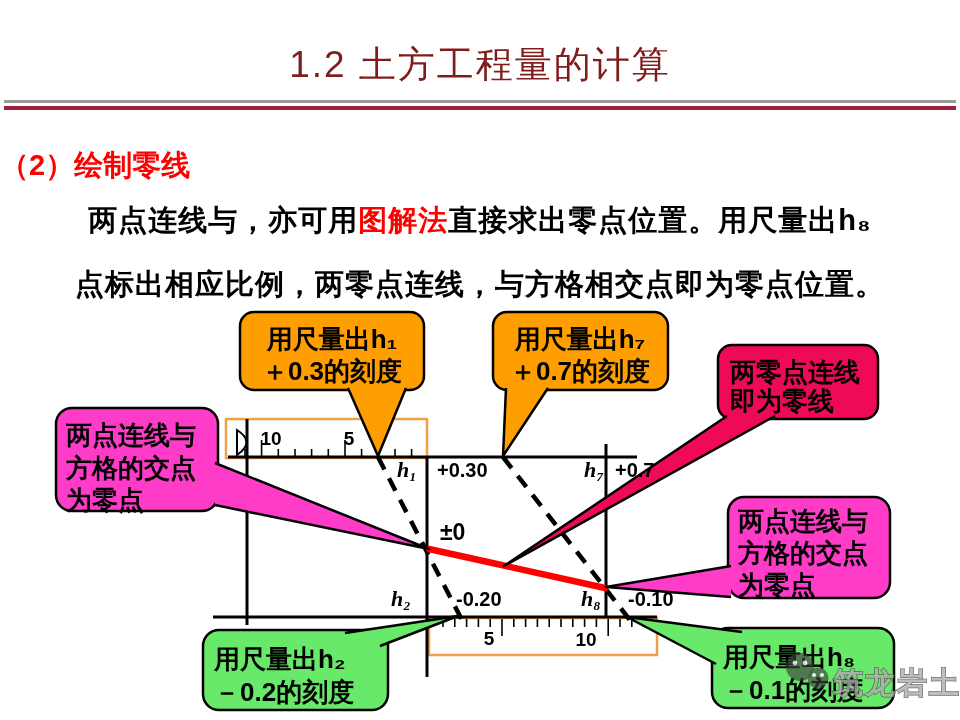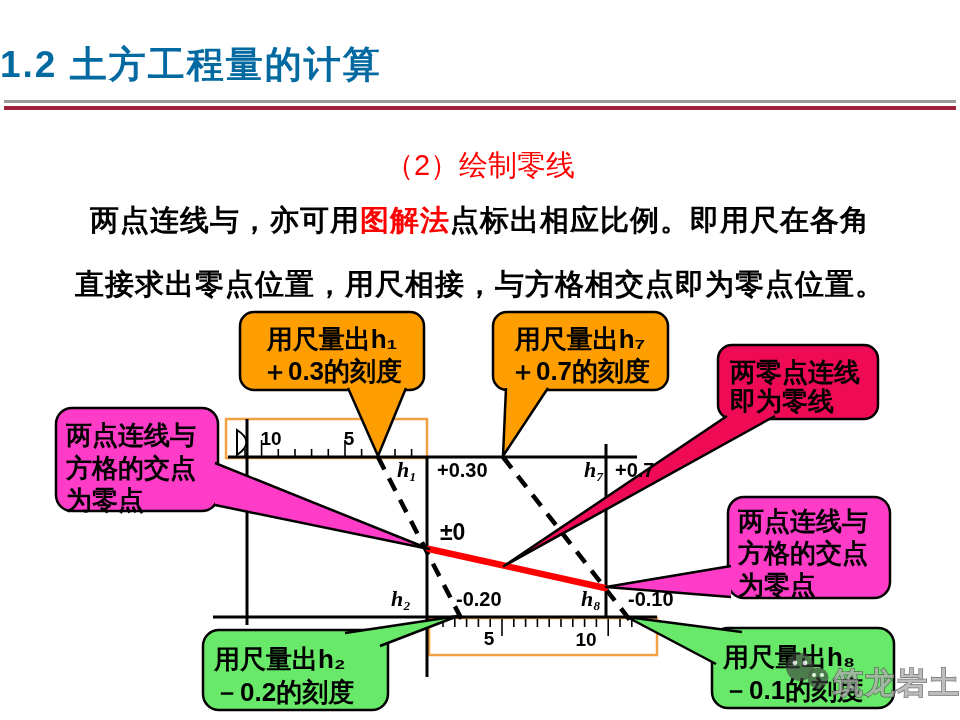--- a/index.html
+++ b/index.html
@@ -1,29 +1,29 @@
 <!DOCTYPE html>
 <html><head>
 <meta charset="utf-8">
 <style>
   html,body{margin:0;padding:0;background:#fff;}
   #slide{
     position:relative;width:960px;height:720px;background:#ffffff;overflow:hidden;
     font-family:"Liberation Sans",sans-serif;
   }
   .title{
-    position:absolute;top:40px;left:0;width:100%;
-    font-size:37px;font-weight:700;color:#0369a1;letter-spacing:2px;
+    position:absolute;top:40px;left:0;width:100%;text-align:center;
+    font-size:37px;font-weight:400;color:#7f1d1d;letter-spacing:2px;
   }
   .rule{position:absolute;left:4px;right:4px;}
   .rule.gray{top:100px;height:3px;background:#999999;}
   .rule.maroon{top:106px;height:4px;background:#A02040;}
   .subtitle{
-    position:absolute;top:146px;left:0;width:100%;text-align:center;
-    font-size:29px;font-weight:400;color:#FF0000;
+    position:absolute;top:146px;left:0;width:100%;
+    font-size:29px;font-weight:700;color:#FF0000;
   }
   .bodyline{
     position:absolute;left:0;width:100%;text-align:center;
     font-size:29px;font-weight:700;color:#000;letter-spacing:1px;
   }
   .bodyline.l1{top:201px;}
   .bodyline.l2{top:265px;}
   .em-red{color:#FF0000;font-family:Liberation Serif, serif;}
   svg text{font-family:"Liberation Sans",sans-serif;}
   text.callout-txt{font-size:26px;font-weight:700;fill:#000;}
@@ -39,22 +39,22 @@
 <body>
 
 <div id="slide">
 
   <div class="title">1.2 土方工程量的计算</div>
   <div class="rule gray"></div>
   <div class="rule maroon"></div>
 
   <div class="subtitle">（2）绘制零线</div>
 
-  <div class="bodyline l1"><span>两点连线与，亦可用</span><span class="em-red">图解法</span><span>点标出相应比例。即用尺在各角</span></div>
-  <div class="bodyline l2">直接求出零点位置，用尺相接，与方格相交点即为零点位置。</div>
+  <div class="bodyline l1"><span>两点连线与，亦可用</span><span class="em-red">图解法</span><span>直接求出零点位置。用尺量出h₈</span></div>
+  <div class="bodyline l2">点标出相应比例，两零点连线，与方格相交点即为零点位置。</div>
 
   <svg style="position:absolute;left:0;top:305px;" width="960" height="415" viewBox="0 305 960 415">
 
     <g>
       <rect x="226" y="419" width="201" height="39" fill="none" stroke="#F2A044" stroke-width="2.5"></rect>
       <path d="M237,430 Q256,442 237,455 Z" fill="#fff" stroke="#000" stroke-width="2"></path>
       <g stroke="#000" stroke-width="1.6">
         <line x1="245" y1="449" x2="245" y2="456"></line>
           <line x1="261.6" y1="440" x2="261.6" y2="456"></line>
         <line x1="278.3" y1="449" x2="278.3" y2="456"></line>

